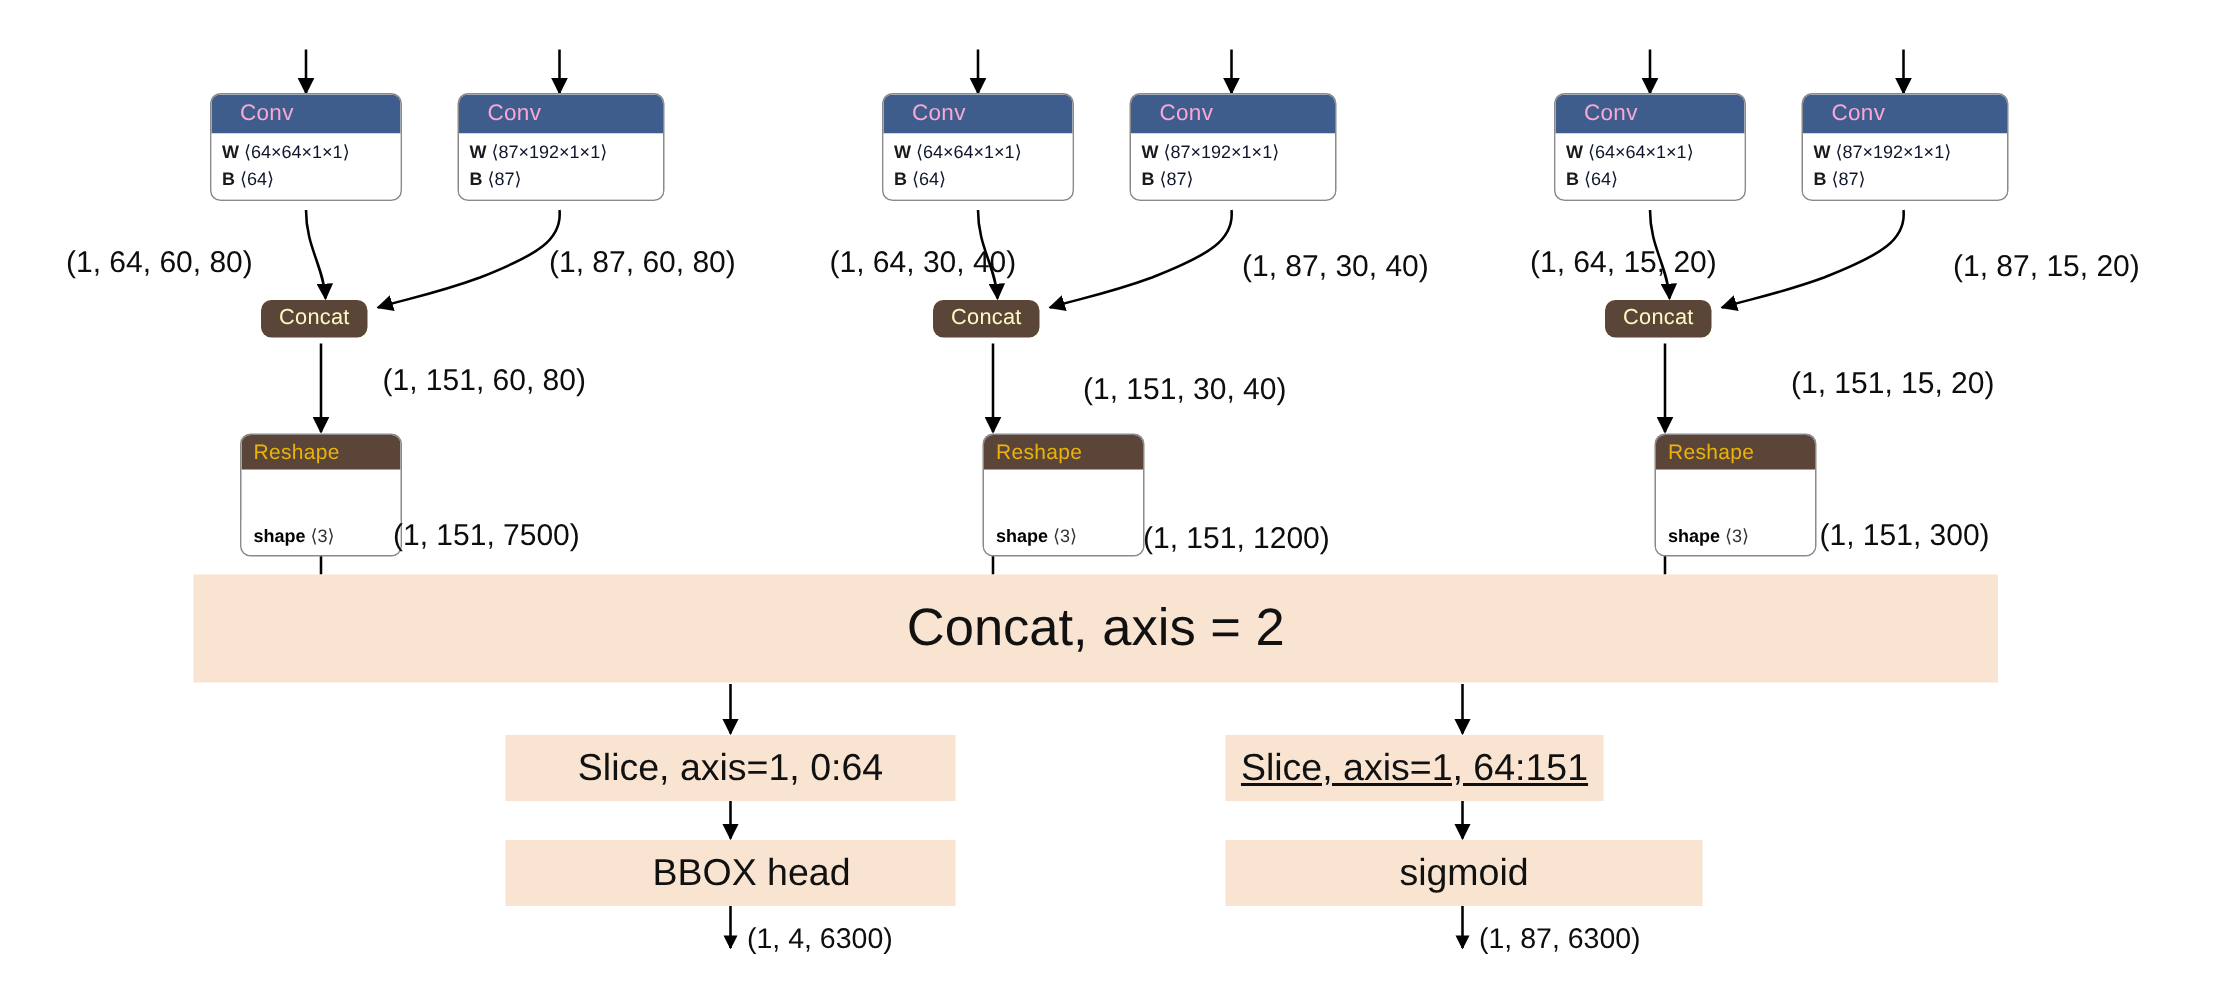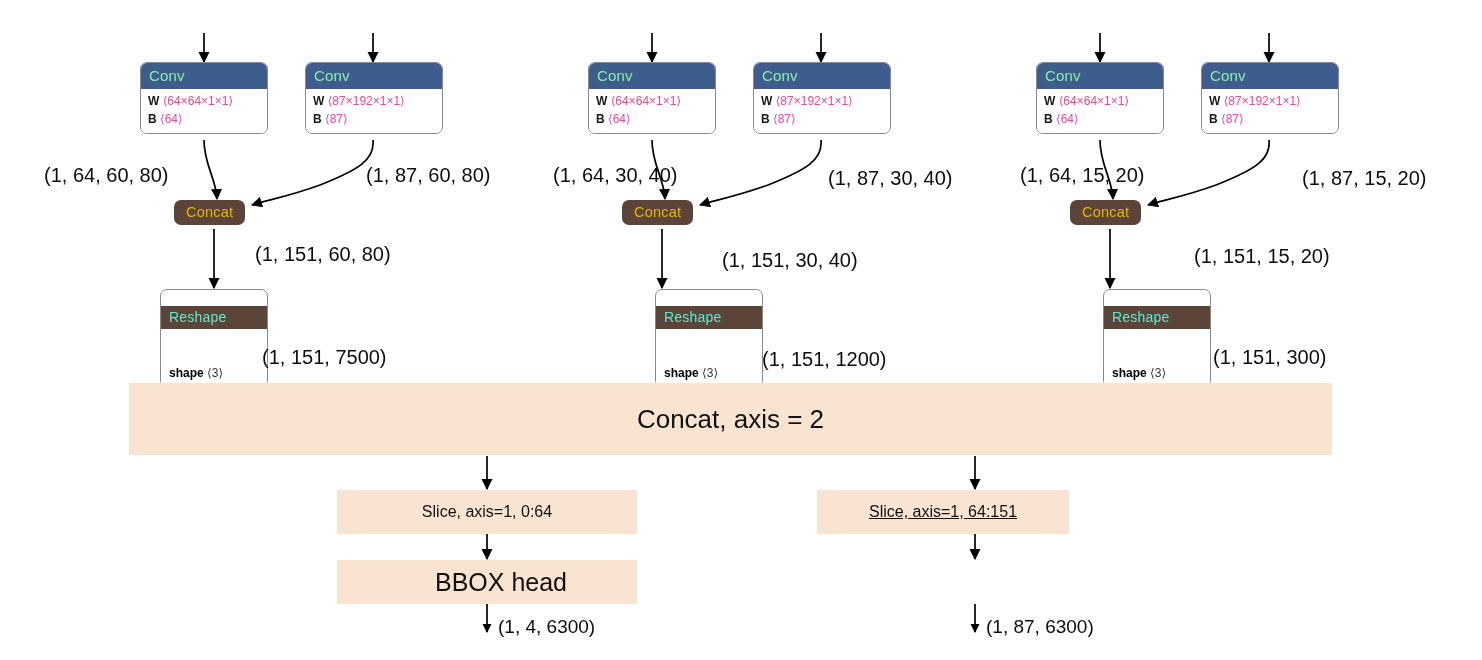--- a/index.html
+++ b/index.html
@@ -31,67 +31,66 @@
     width: 128px;
     border: 1px solid #8a8a8a;
     border-radius: 7px;
     background: #ffffff;
     overflow: hidden;
     box-sizing: border-box;
   }
   .conv-node.wide { width: 138px; }
   .conv-header {
     background: #3f5d8c;
-    color: #86efac;
+    color: #f9a8d4;
     font-size: 15px;
-    padding: 4px 8px 5px 8px;
+    padding: 4px 8px 5px 19px;
     line-height: 1.15;
     letter-spacing: .2px;
   }
   .conv-body {
     background: #ffffff;
     padding: 4px 7px 5px 7px;
     font-size: 12px;
     line-height: 1.45;
     color: #1a1a1a;
   }
   .conv-body .pname { font-weight: bold; }
-  .conv-body .pval { color: #ec4899; }
+  .conv-body .pval { color: #0f172a; }
 
   
   .concat-node {
     position: absolute;
     background: #5b4539;
-    color: #eab308;
+    color: #fef9c3;
     border-radius: 7px;
     font-size: 14.5px;
     text-align: center;
     padding: 4px 12px 5px 12px;
     box-sizing: border-box;
     letter-spacing: .2px;
   }
 
   
   .reshape-node {
     position: absolute;
     width: 108px;
     border: 1px solid #8a8a8a;
     border-radius: 7px;
     background: #ffffff;
     overflow: hidden;
     box-sizing: border-box;
   }
   .reshape-header {
     background: #5b4539;
-    color: #5eead4;
+    color: #eab308;
     font-size: 14px;
     padding: 3px 12px 4px 8px;
     line-height: 1.15;
     letter-spacing: .2px;
-    margin-top: 16px;
   }
   .reshape-body {
     background: #ffffff;
     padding: 3px 8px 4px 8px;
     font-size: 12px;
     line-height: 1.3;
     margin-top: 34px;
   }
   .reshape-body .pname { font-weight: bold; }
   .reshape-body .pval { color: #333333; }
@@ -99,22 +98,22 @@
   
   .peach-block {
     position: absolute;
     background: #f8e4d1;
     display: flex;
     align-items: center;
     justify-content: center;
     box-sizing: border-box;
     color: #111111;
   }
-  #concat-bar { font-size: 26px; }
-  .slice-block { font-size: 16px; }
+  #concat-bar { font-size: 35px; }
+  .slice-block { font-size: 25px; }
   .head-block  { font-size: 25px; }
 
   
   .edge-label {
     position: absolute;
     font-size: 20px;
     color: #0d0d0d;
     white-space: nowrap;
     line-height: 1;
   }
@@ -292,16 +291,17 @@
   <div class="peach-block" id="concat-bar" style="left:129px; top:383px; width:1203px; height:72px;">Concat, axis = 2</div>
 
   <div class="peach-block slice-block" style="left:337px; top:490px; width:300px; height:44px;">Slice, axis=1, 0:64</div>
 
   <div class="peach-block head-block" style="left:337px; top:560px; width:300px; height:44px;padding-left:28px;">BBOX head</div>
 
   <div class="out-label" style="left:498px; top:617px;">(1, 4, 6300)</div>
 
   <div class="peach-block slice-block" style="left:817px; top:490px; width:252px; height:44px;text-decoration:underline;">Slice, axis=1, 64:151</div>
 
+  <div class="peach-block head-block" style="left:817px; top:560px; width:318px; height:44px;">sigmoid</div>
 
   <div class="out-label" style="left:986px; top:617px;">(1, 87, 6300)</div>
 
 </div>
 
 </body></html>

